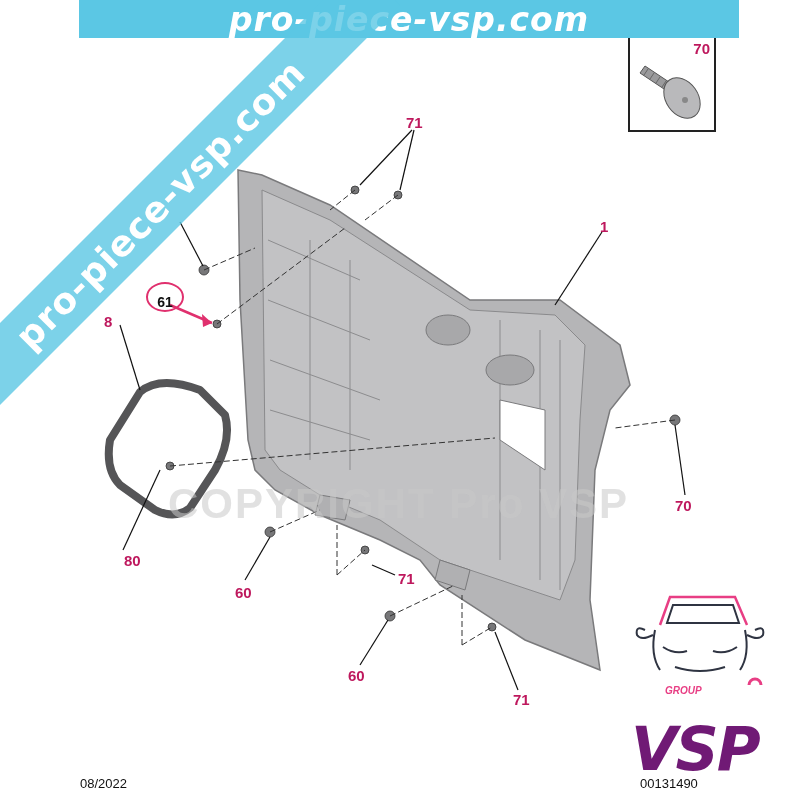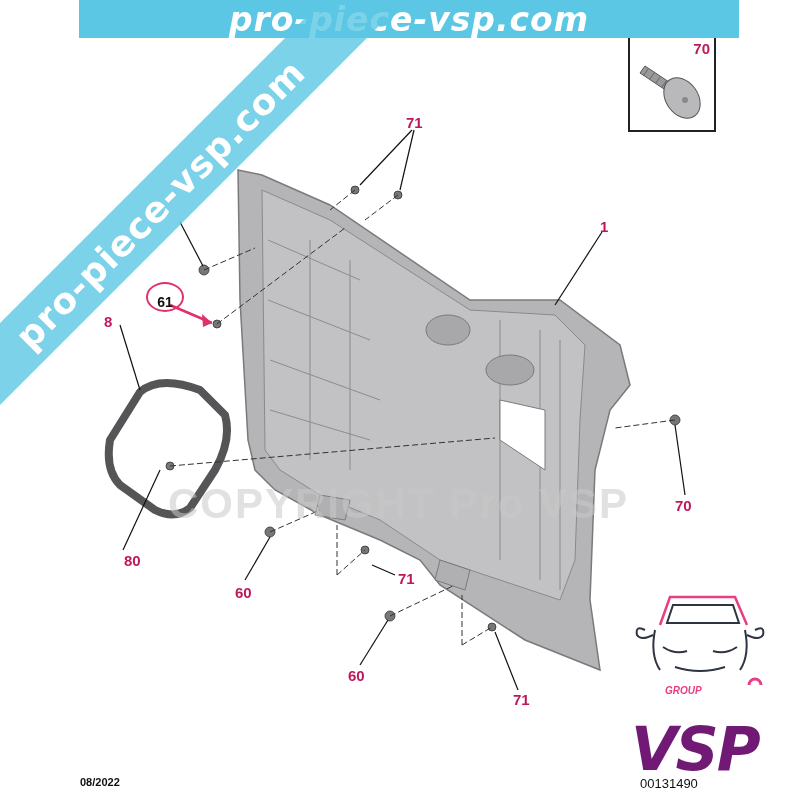--- a/index.html
+++ b/index.html
@@ -7,21 +7,21 @@
   .banner{position:absolute;left:79px;top:0;width:660px;height:38px;background:#5bc7e4;
     display:flex;align-items:center;justify-content:center;}
   .banner-text{color:#ffffff;font-family:"DejaVu Sans",sans-serif;font-weight:bold;font-style:italic;font-size:33px;letter-spacing:1px;}
   .diag-band{position:absolute;left:-150px;top:175px;width:620px;height:58px;background:rgba(91,199,228,0.8);
     transform:rotate(-45deg);transform-origin:50% 50%;display:flex;align-items:center;justify-content:center;}
   .diag-text{color:#ffffff;font-family:"DejaVu Sans",sans-serif;font-weight:bold;font-size:36px;letter-spacing:1px;white-space:nowrap;}
   .inset{position:absolute;left:628px;top:38px;width:84px;height:92px;border:2px solid #222;border-top:none;background:#fff;}
   .label{position:absolute;font-weight:bold;font-size:15px;color:#be185d;}
   .svgwrap{position:absolute;left:0;top:0;width:800px;height:800px;}
   .copyright{position:absolute;left:168px;top:480px;font-size:42px;color:rgba(200,200,200,0.55);font-weight:bold;letter-spacing:2px;white-space:nowrap;}
-  .footer-date{position:absolute;left:80px;top:776px;font-weight:bold;font-size:11px;color:#111;}
+  .footer-date{position:absolute;left:80px;top:776px;font-weight:normal;font-size:13px;color:#111;}
   .footer-ref{position:absolute;left:640px;top:776px;font-weight:normal;font-size:13px;color:#111;}
   .logo{position:absolute;left:615px;top:585px;width:170px;height:190px;}
   .logo-group{position:absolute;left:50px;top:100px;font-size:10px;color:#e83e84;font-style:italic;font-weight:bold;}
   .logo-pro{position:absolute;left:18px;top:98px;font-size:62px;font-weight:bold;font-style:italic;color:#2f3442;font-family:"DejaVu Sans",sans-serif;letter-spacing:-2px;}
   .logo-vsp{position:absolute;left:16px;top:129px;font-size:60px;font-weight:bold;font-style:italic;color:#701a75;font-family:"DejaVu Sans",sans-serif;letter-spacing:-2px;}
   .circle61{position:absolute;left:146px;top:282px;width:34px;height:26px;border:2.5px solid #e0306e;border-radius:50%;
     display:flex;align-items:flex-end;justify-content:center;font-weight:bold;font-size:14px;color:#111;}
 </style>
 </head>
 <body>

